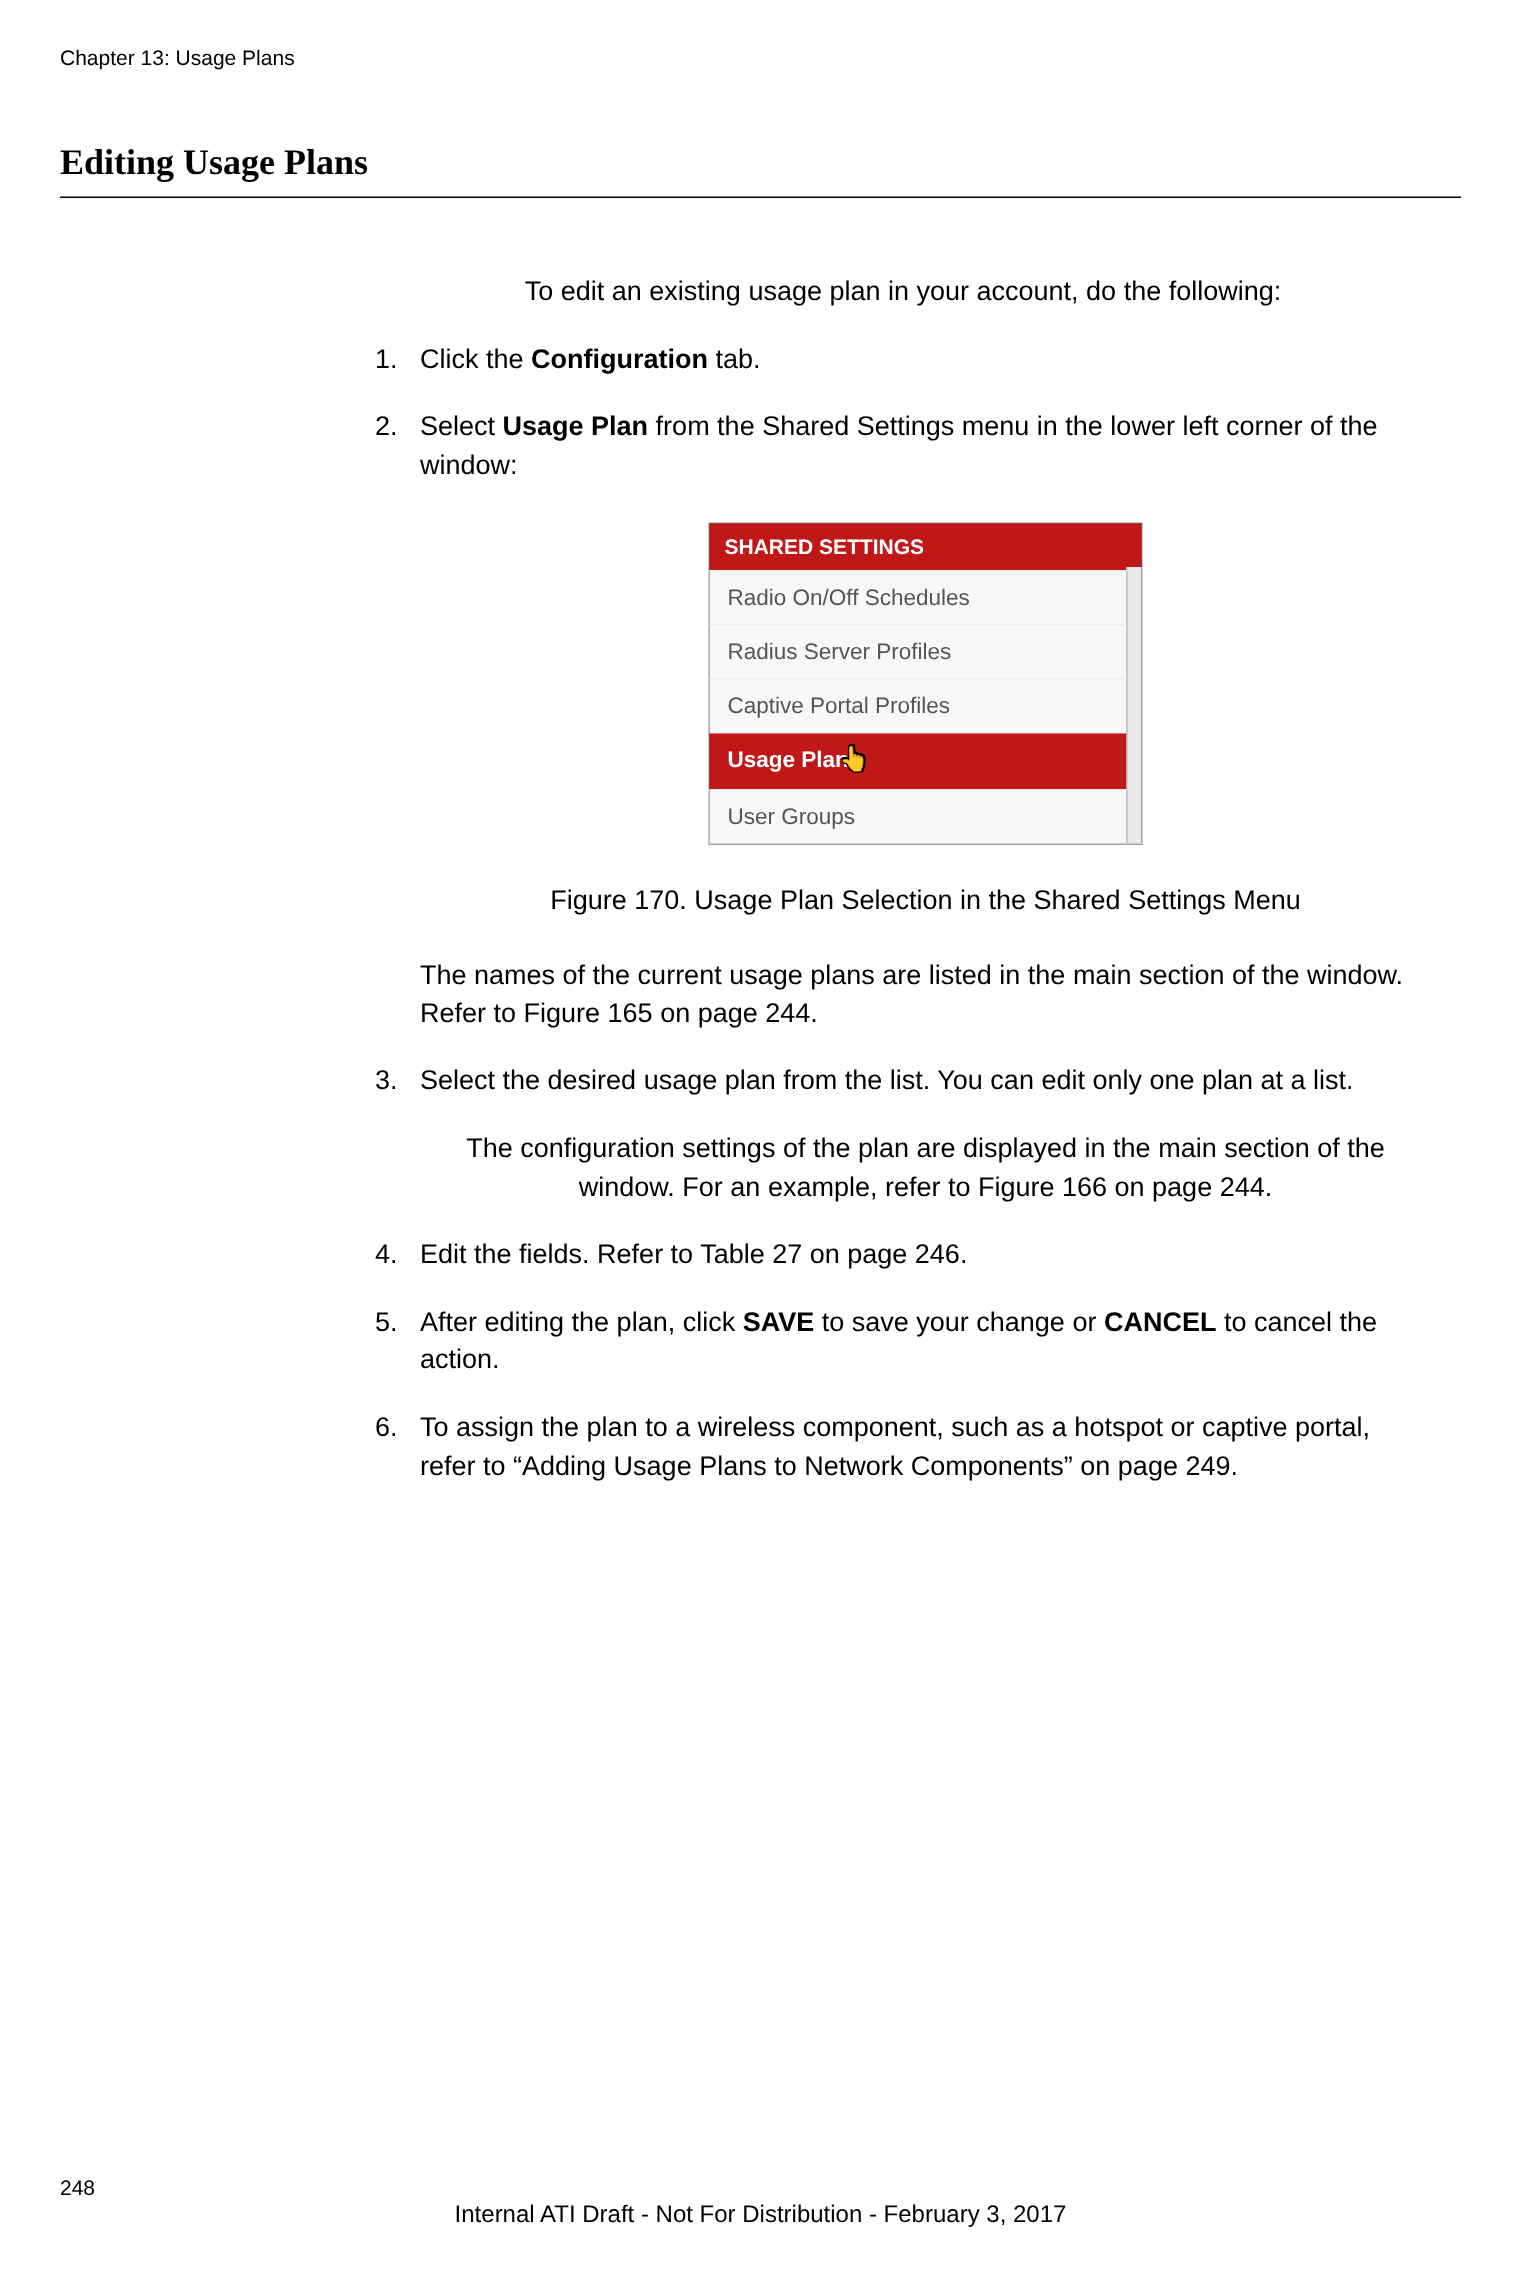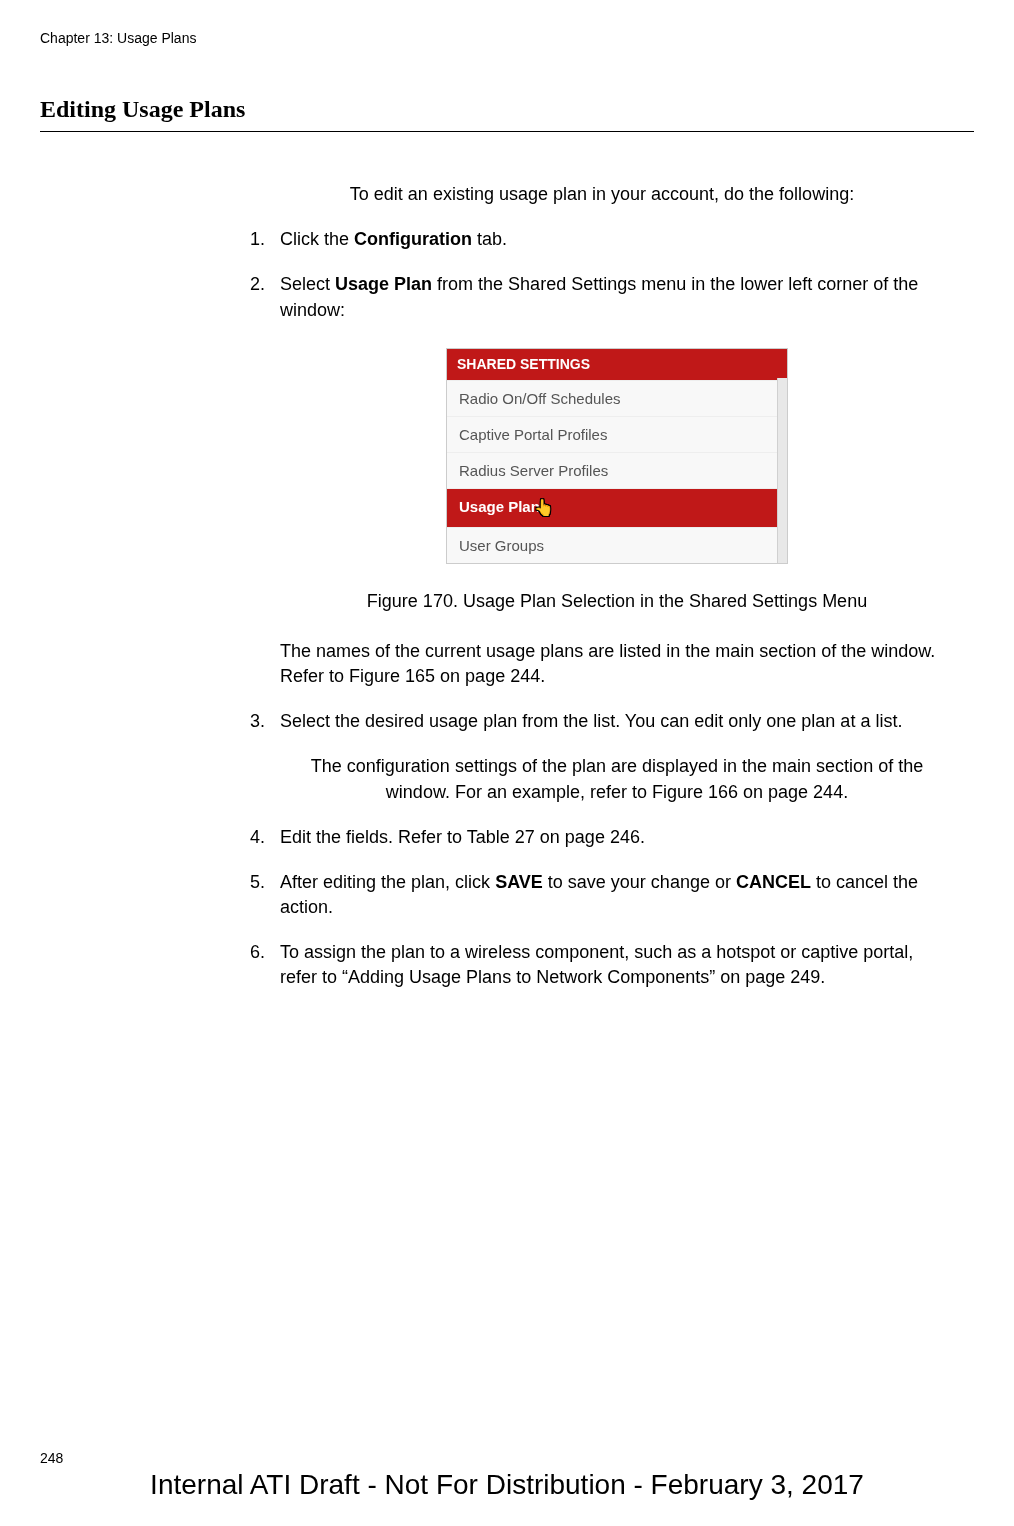--- a/index.html
+++ b/index.html
@@ -56,21 +56,21 @@
       margin-top: 20px;
       text-align: center;
     }
     .figure-container {
       text-align: center;
       margin: 25px 0 15px 0;
     }
     .screenshot-box {
       display: inline-block;
       border: 1px solid #ccc;
-      width: 342px;
+      width: 290px;
       background: #000000;
       text-align: left;
       font-size: 15px;
       position: relative;
     }
     .scrollbar-track {
       position: absolute;
       right: 0;
       top: 29px;
       bottom: 0;
@@ -113,25 +113,25 @@
       margin-bottom: 25px;
     }
     .page-number {
       position: absolute;
       left: 40px;
       bottom: 60px;
       font-size: 14px;
     }
     .footer-text {
       position: absolute;
-      bottom: 25px;
+      bottom: 40px;
       left: 0;
       right: 0;
       text-align: center;
-      font-size: 28px;
+      font-size: 16px;
     }
     .bold {
       font-weight: bold;
     }
   </style>
 </head>
 <body>
 
 <div class="chapter-header">Chapter 13: Usage Plans</div>
 
@@ -152,22 +152,22 @@
 
     <li class="step-item">
       <span class="step-number">2.</span>
       <span class="step-text">
         <span>Select </span><span class="bold">Usage Plan</span><span> from the Shared Settings menu in the lower left corner of the window:</span>
 
         <div class="figure-container">
           <div class="screenshot-box">
             <div class="screenshot-header">SHARED SETTINGS</div>
             <div class="menu-item">Radio On/Off Schedules</div>
+            <div class="menu-item">Radius Server Profiles</div>
             <div class="menu-item">Captive Portal Profiles</div>
-            <div class="menu-item">Radius Server Profiles</div>
             <div class="menu-item selected">
               <span>Usage Plan</span><span class="cursor-icon">👆</span>
             </div>
             <div class="menu-item">User Groups</div>
             <div class="scrollbar-track"></div>
           </div>
           <div class="figure-caption">Figure 170. Usage Plan Selection in the Shared Settings Menu</div>
         </div>
 
         <div>The names of the current usage plans are listed in the main section of the window. Refer to Figure 165 on page 244.</div>

